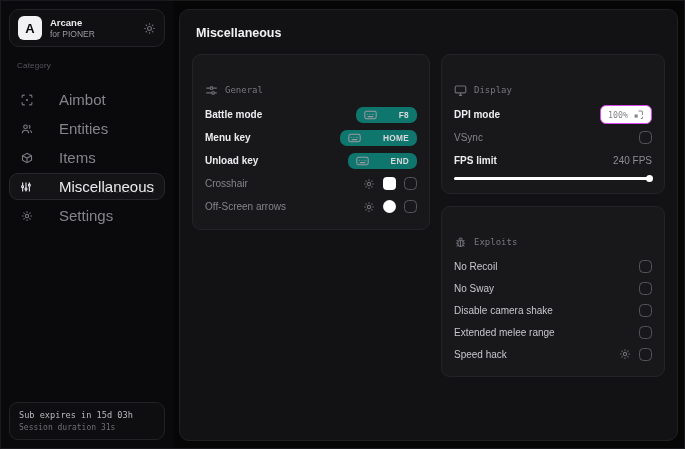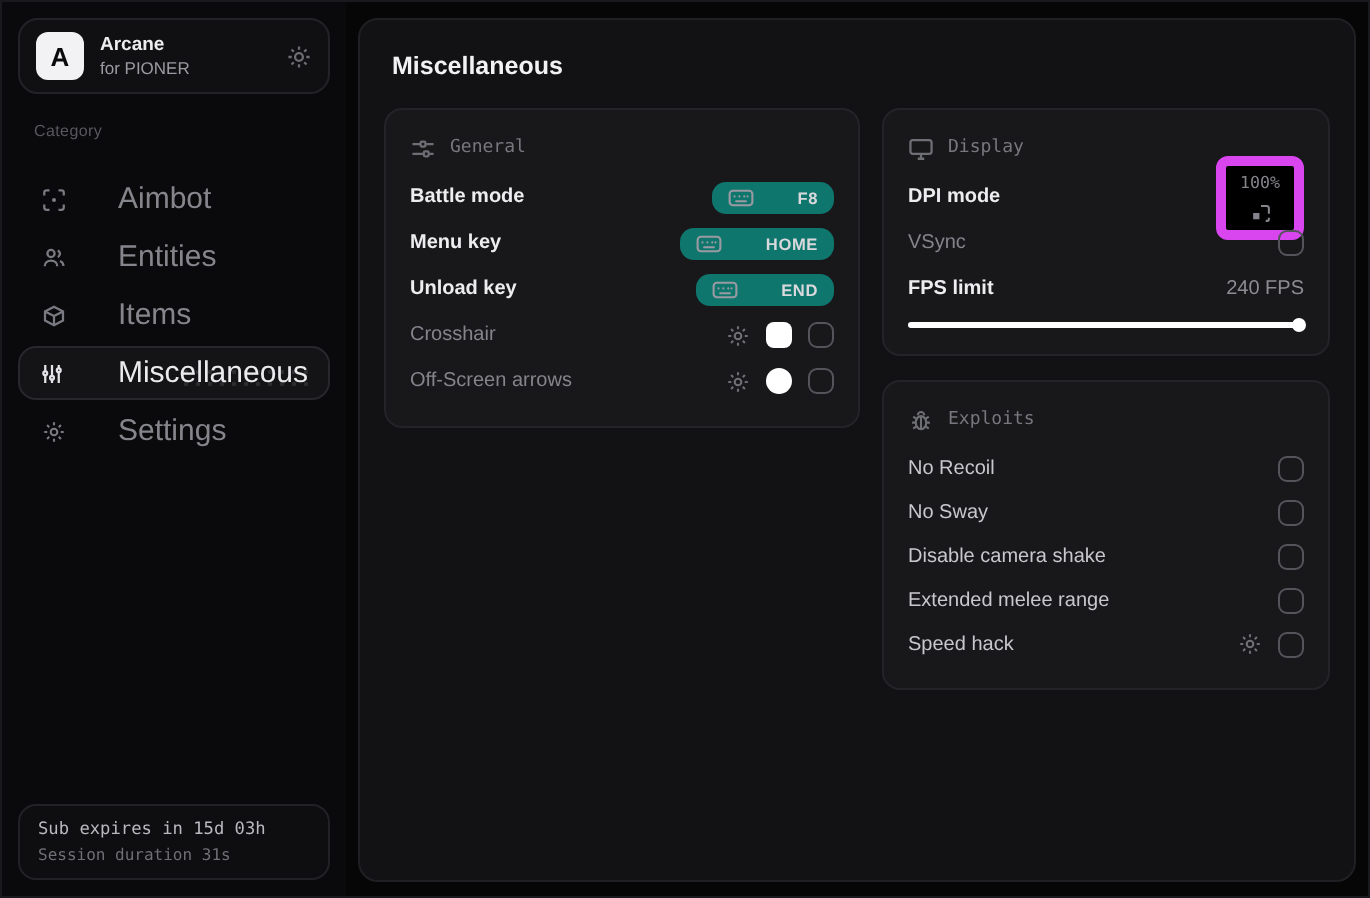--- a/index.html
+++ b/index.html
@@ -36,39 +36,39 @@
   .foot-line1 { font-family:"DejaVu Sans Mono", monospace; font-size:8.6px; color:#b9b9bf; }
   .foot-line2 { font-family:"DejaVu Sans Mono", monospace; font-size:8px; color:#6f6f76; margin-top:3px; }
 
   
   .main { position:absolute; left:178px; top:8px; right:6px; bottom:7px;
     background:#121215; border:1px solid #202024; border-radius:10px; padding:12px; }
   .page-title { font-size:12.5px; font-weight:bold; color:#f2f2f4; margin:4px 0 14px 4px; }
 
   .grid { display:grid; grid-template-columns: 238px 1fr; gap:11px; align-items:start; }
   .col { display:flex; flex-direction:column; gap:12px; }
-  .card { background:#18181b; border:1px solid #242428; border-radius:9px; padding:9px 12px 11px; }
+  .card { background:#18181b; border:1px solid #242428; border-radius:9px; padding:25px 12px 11px; }
   .card-head { display:flex; align-items:center; gap:7px; height:20px; margin-bottom:3px;
     font-family:"DejaVu Sans Mono", monospace; font-size:9px; color:#77777e; }
   .card-head .ico { color:#6e6e75; display:flex; }
 
   .row { display:flex; align-items:center; justify-content:space-between; height:23px; }
   .row-label { font-size:10px; font-weight:bold; color:#ededf0; }
   .row-label.dim { color:#84848b; font-weight:normal; }
   .row-label.mid { color:#c7c7cc; font-weight:normal; }
   .controls { display:flex; align-items:center; gap:8px; }
 
   .keybind { display:inline-flex; align-items:center; gap:22px; background:#0f766e;
     border-radius:7px; padding:3px 8px; color:#d9d9dd; font-size:8.3px; font-weight:bold;
     letter-spacing:.3px; }
   .keybind .ico { color:#9a9aa2; display:flex; }
 
-  .select-badge { display:inline-flex; align-items:center; gap:5px; background:#000000;
-    border:5px solid #d946ef; border-radius:6px; padding:3px 7px; color:#84848b;
-    font-family:"DejaVu Sans Mono", monospace; font-size:8.3px;flex-direction:column; }
+  .select-badge { display:inline-flex; align-items:center; gap:5px; background:#ffffff;
+    border:1px solid #d946ef; border-radius:6px; padding:3px 7px; color:#84848b;
+    font-family:"DejaVu Sans Mono", monospace; font-size:8.3px; }
   .select-badge .ico { color:#84848b; display:flex; }
 
   .checkbox { width:13px; height:13px; border:1.5px solid #54545b; border-radius:4.5px;
     background:transparent; }
   .swatch { width:13px; height:13px; background:#ffffff; }
   .swatch.square { border-radius:4px; }
   .swatch.circle { border-radius:50%; }
   .gear-btn { color:#6f6f76; display:flex; }
 
   .fps-value { font-size:10px; color:#8c8c93; }

